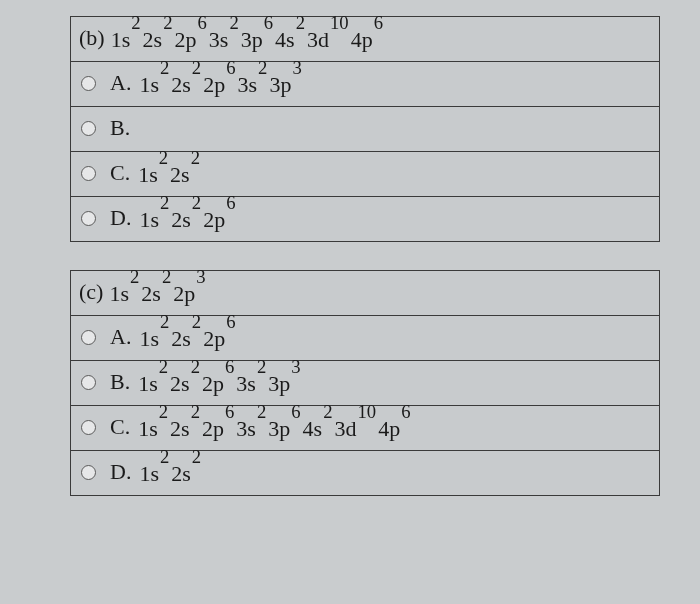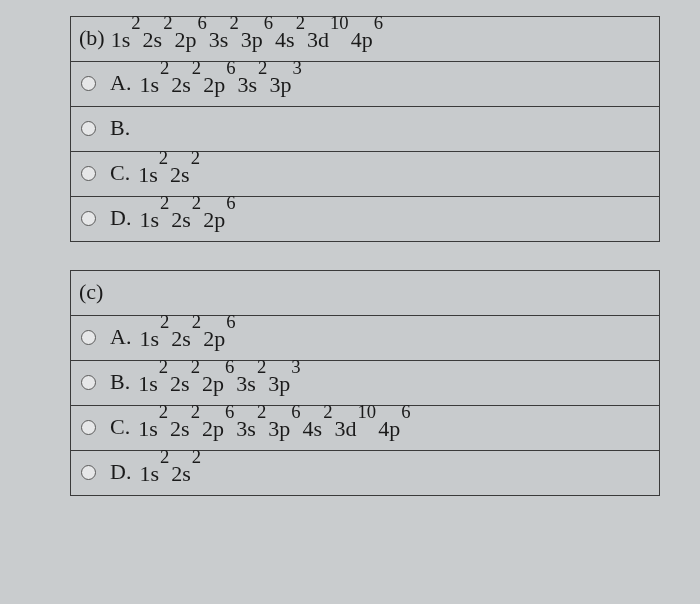--- a/index.html
+++ b/index.html
@@ -84,20 +84,23 @@
       <span class="label-letter">D.</span>
       <span class="ec">
         1s<sup>2</sup>2s<sup>2</sup>2p<sup>6</sup>
       </span>
     </div>
   </div>
 
   <div class="qbox">
     <div class="qrow">
       <span class="q-head-label">(c)</span>
+      <span class="ec">
+        1s<sup>2</sup>2s<sup>2</sup>2p<sup>3</sup>
+      </span>
     </div>
     <div class="qrow">
       <span class="radio"></span>
       <span class="label-letter">A.</span>
       <span class="ec">
         1s<sup>2</sup>2s<sup>2</sup>2p<sup>6</sup>
       </span>
     </div>
     <div class="qrow">
       <span class="radio"></span>

